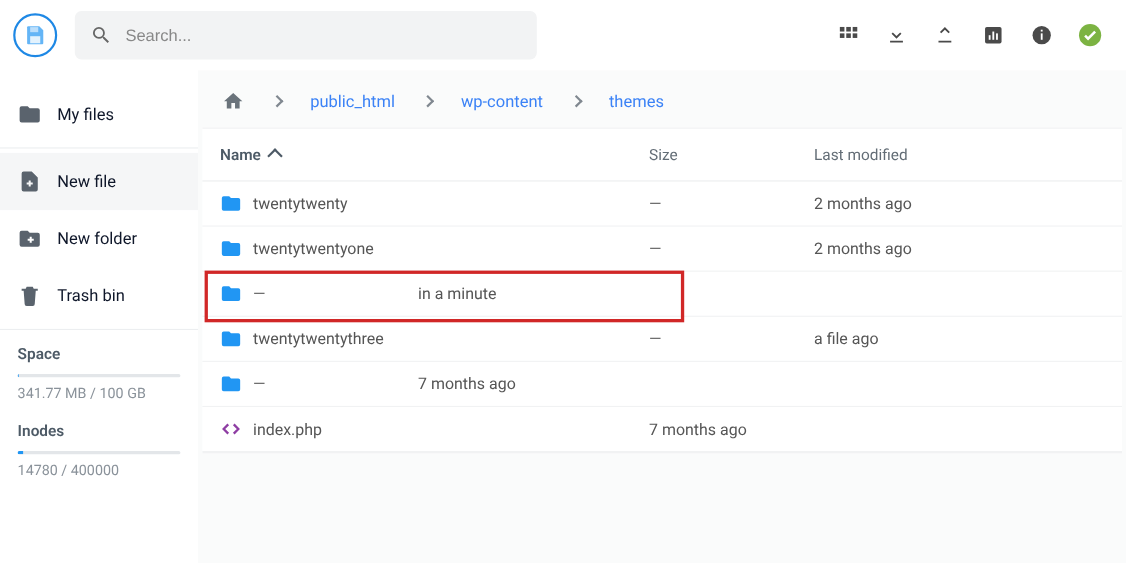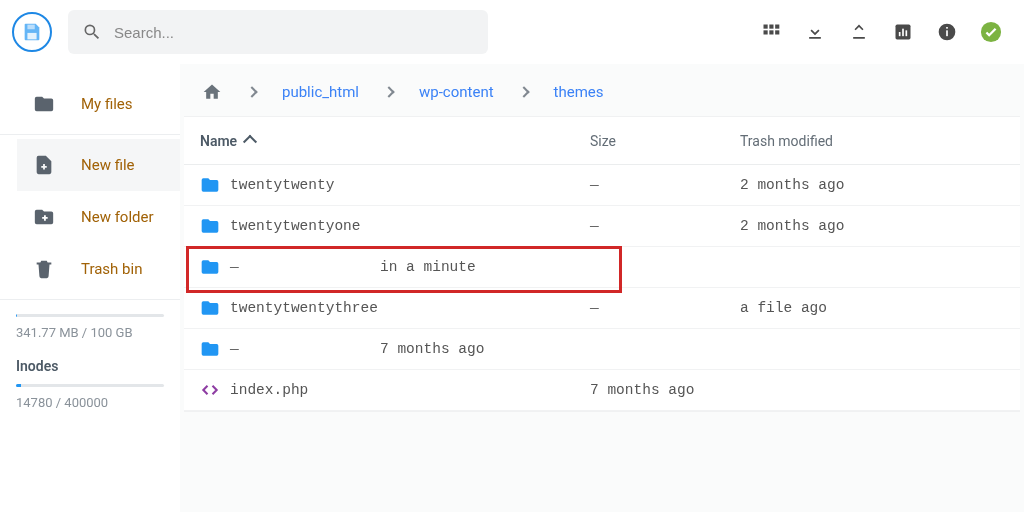--- a/index.html
+++ b/index.html
@@ -16,21 +16,21 @@
 
   .topbar-spacer { flex: 1; }
   .topbar-actions { display: flex; align-items: center; gap: 22px; padding-right: 10px; }
   .topbar-actions .ic { width: 22px; height: 22px; display: flex; align-items: center; justify-content: center; cursor: pointer; }
   .topbar-actions svg { fill: #4a4a4a; }
   .topbar-actions .ic:last-child svg { fill: #3aa655; }
 
   .layout { display: flex; height: calc(512px - 64px); }
 
   .sidebar { width: 180px; flex-shrink: 0; background: #fff; padding-top: 14px; border-right: 0; }
-  .side-item { display: flex; align-items: center; height: 52px; padding: 0 16px; color: #a16207; font-size: 15px; cursor: pointer; gap: 26px; border-radius: 0; margin-left: 17px; }
+  .side-item { display: flex; align-items: center; height: 52px; padding: 0 16px; color: #0f172a; font-size: 15px; cursor: pointer; gap: 14px; border-radius: 0; }
   .side-item svg { width: 22px; height: 22px; fill: #5a636d; flex-shrink: 0; }
   .side-divider { height: 1px; background: #eceef0; margin: 4px 0; }
   .side-item.active { background: #f5f6f7; }
 
   .side-stats { padding: 10px 16px 0; }
   .stat-title { font-size: 14px; font-weight: 600; color: #4d5a66; margin-bottom: 10px; }
   .stat-bar { height: 3px; background: #e3e6e9; border-radius: 2px; overflow: hidden; margin-bottom: 8px; }
   .stat-bar .fill { height: 100%; background: #2196f3; }
   .stat-val { font-size: 13px; color: #8a929a; margin-bottom: 18px; }
 
@@ -41,21 +41,21 @@
   .breadcrumb .crumb { cursor: pointer; }
 
   .table-wrap { background: #fff; margin: 0 4px 0 4px; border: 1px solid #f0f1f2; border-left: none; border-right: none; }
   .thead { display: flex; align-items: center; height: 48px; color: #4d5a66; font-size: 14px; font-weight: 600; padding-left: 16px; border-bottom: 1px solid #ebedee; }
   .col-name { flex: 0 0 390px; display: flex; align-items: center; gap: 8px; cursor: pointer; }
   .col-size { flex: 0 0 150px; font-weight: 400; color: #636d76; }
   .col-mod  { flex: 1; font-weight: 400; color: #636d76; }
   .arrow-up { width: 14px; height: 14px; }
   .arrow-up::before { content: ""; display: block; width: 8px; height: 8px; border-left: 2px solid #4d5a66; border-top: 2px solid #4d5a66; transform: rotate(45deg) translate(2px,2px); }
 
-  .row { display: flex; align-items: center; height: 41px; padding-left: 16px; border-bottom: 1px solid #f1f2f3; color: #555; font-size: 14.5px; font-family: Liberation Mono, monospace; }
+  .row { display: flex; align-items: center; height: 41px; padding-left: 16px; border-bottom: 1px solid #f1f2f3; color: #555; font-size: 14.5px; }
   .row .icon { width: 30px; display: flex; align-items: center; }
   .row .icon svg { width: 20px; height: 20px; }
   .row .nm { flex: 0 0 360px; }
   .row .sz { flex: 0 0 150px; color: #666; }
   .row .md { flex: 1; color: #555; }
   .row.hl { position: relative; }
   .row.hl::after { content: ""; position: absolute; left: 2px; top: -1px; width: 430px; height: 41px; border: 3px solid #d12727; pointer-events: none; }
 
   .folder-svg { fill: #2196f3; }
   .code-svg { stroke: #8e3da3; fill: none; stroke-width: 2.5; }
@@ -145,20 +145,21 @@
       <span>New folder</span>
     </div>
     <div class="side-item">
       <svg viewBox="0 0 24 24">
           <path d="M6 7h12l-1 13a2 2 0 0 1-2 2H9a2 2 0 0 1-2-2L6 7zm3-4h6l1 2h4v2H4V5h4l1-2z"></path>
         </svg>
       <span>Trash bin</span>
     </div>
     <div class="side-divider"></div>
     <div class="side-stats">
+      <div class="stat-title">Space</div>
       <div class="stat-bar">
           <div class="fill" id="space-fill" style="width: 0.4%;"></div>
         </div>
       <div class="stat-val">341.77 MB / 100 GB</div>
       <div class="stat-title">Inodes</div>
       <div class="stat-bar">
           <div class="fill" id="inodes-fill" style="width: 3.7%;"></div>
         </div>
       <div class="stat-val">14780 / 400000</div>
     </div>
@@ -177,21 +178,21 @@
       <span class="crumb">themes</span>
     </div>
 
     <div class="table-wrap">
       <div class="thead">
         <div class="col-name">
           <span>Name</span>
           <span class="arrow-up"></span>
         </div>
         <div class="col-size">Size</div>
-        <div class="col-mod">Trash modified</div>
+        <div class="col-mod">Last modified</div>
       </div>
       <div id="rows">
           <div class="row">
             <span class="icon">
               <svg class="folder-svg" viewBox="0 0 24 24">
                 <path d="M10 4H4a2 2 0 0 0-2 2v12a2 2 0 0 0 2 2h16a2 2 0 0 0 2-2V8a2 2 0 0 0-2-2h-8l-2-2z"></path>
               </svg>
             </span>
             <span class="nm">twentytwenty</span>
             <span class="sz">—</span>

